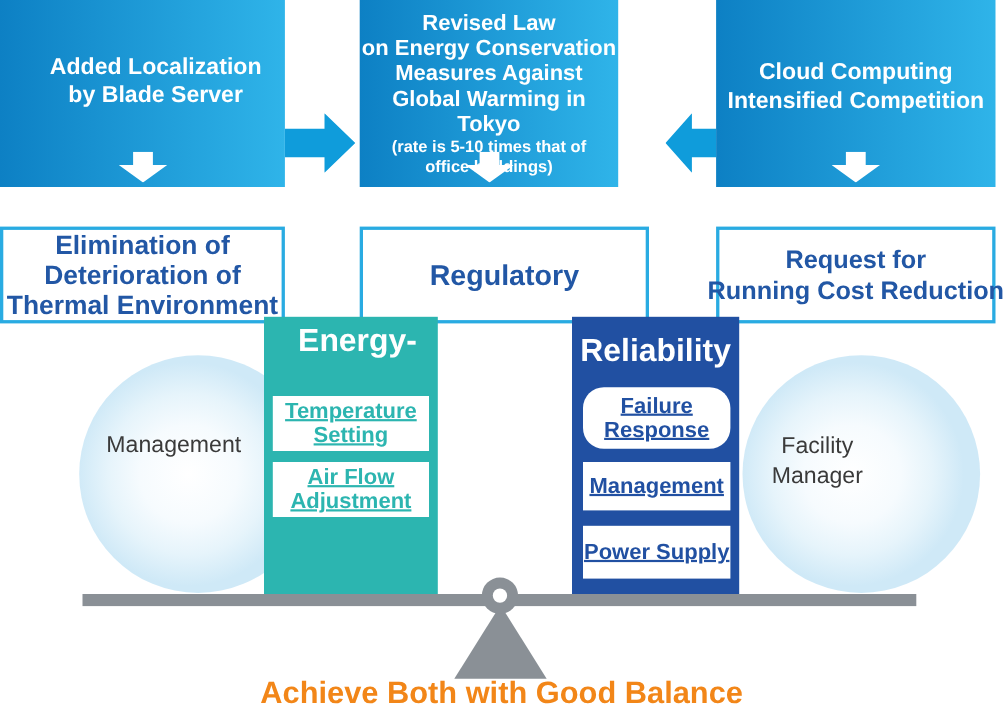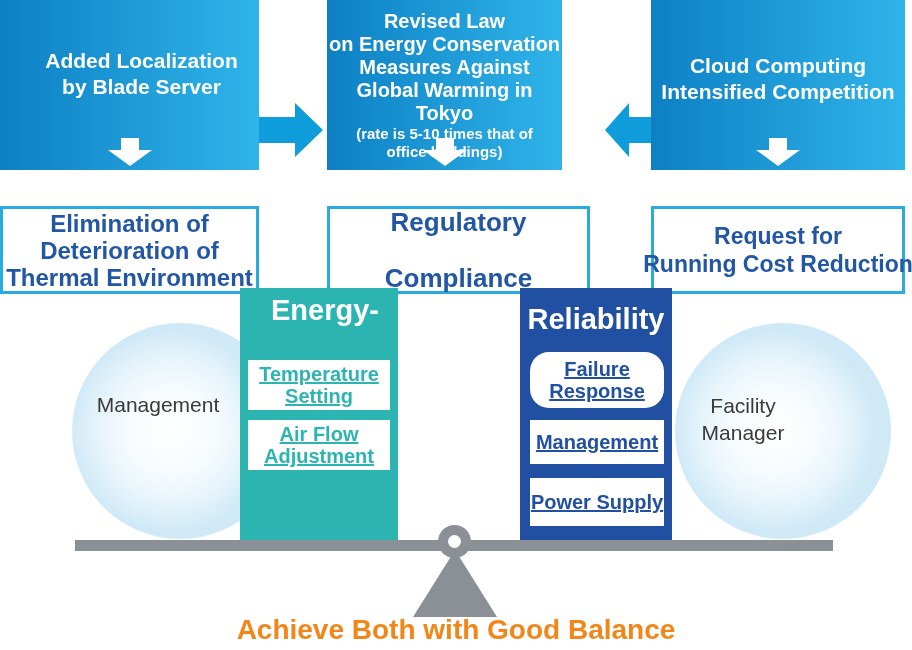--- a/index.html
+++ b/index.html
@@ -108,21 +108,20 @@
   </svg>
 
   <div class="effect-box" style="left:0;width:259px;font-size:24px;line-height:27px;">
     <span class="line">Elimination of</span>
     <span class="line">Deterioration of</span>
     <span class="line">Thermal Environment</span>
   </div>
 
   <div class="effect-box" style="left:327px;width:263px;font-size:26px;line-height:31px;gap:25px;">
     <span class="line">Regulatory</span>
-    <span class="line">Compliance</span>
   </div>
 
   <div class="effect-box" style="left:651px;width:254px;font-size:23px;line-height:28px;">
     <span class="line">Request for</span>
     <span class="line">Running Cost Reduction</span>
   </div>
 
   <div class="circle" style="left:72px;top:323px;"></div>
   <div class="circle" style="left:675px;top:323px;"></div>
 

